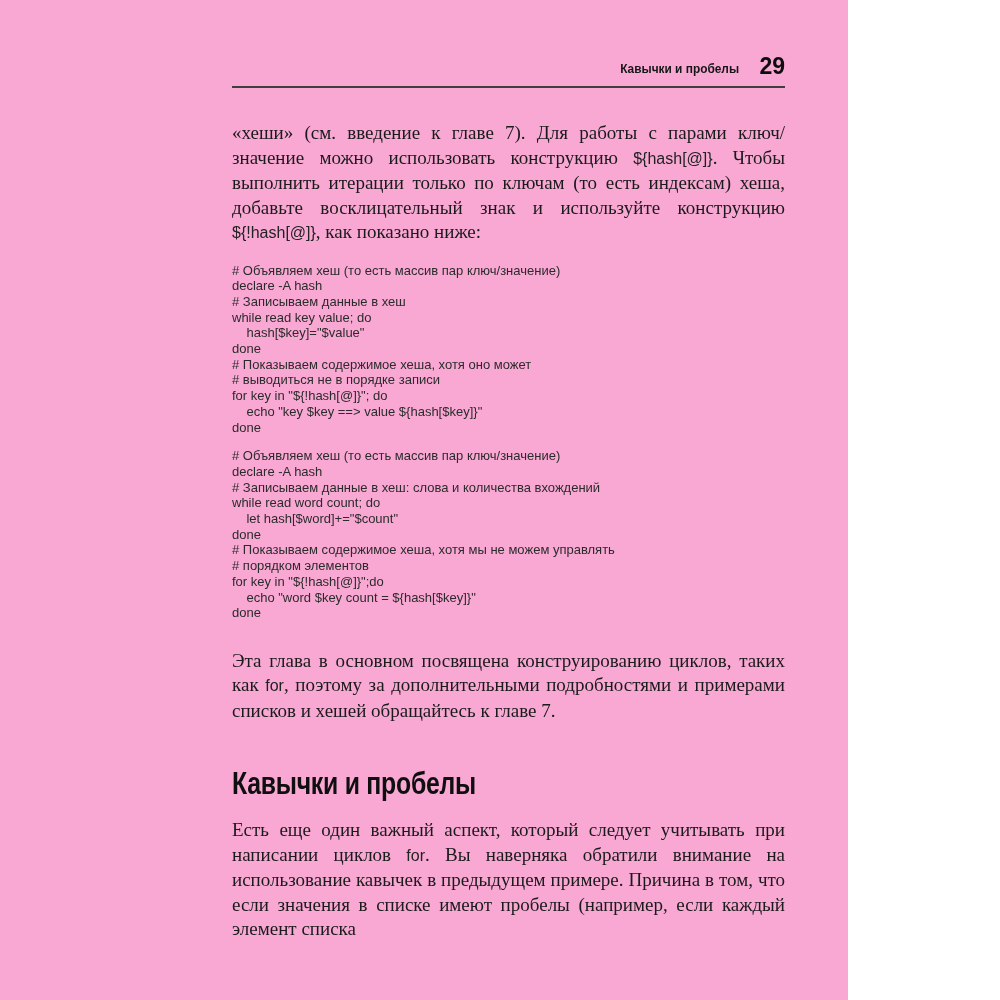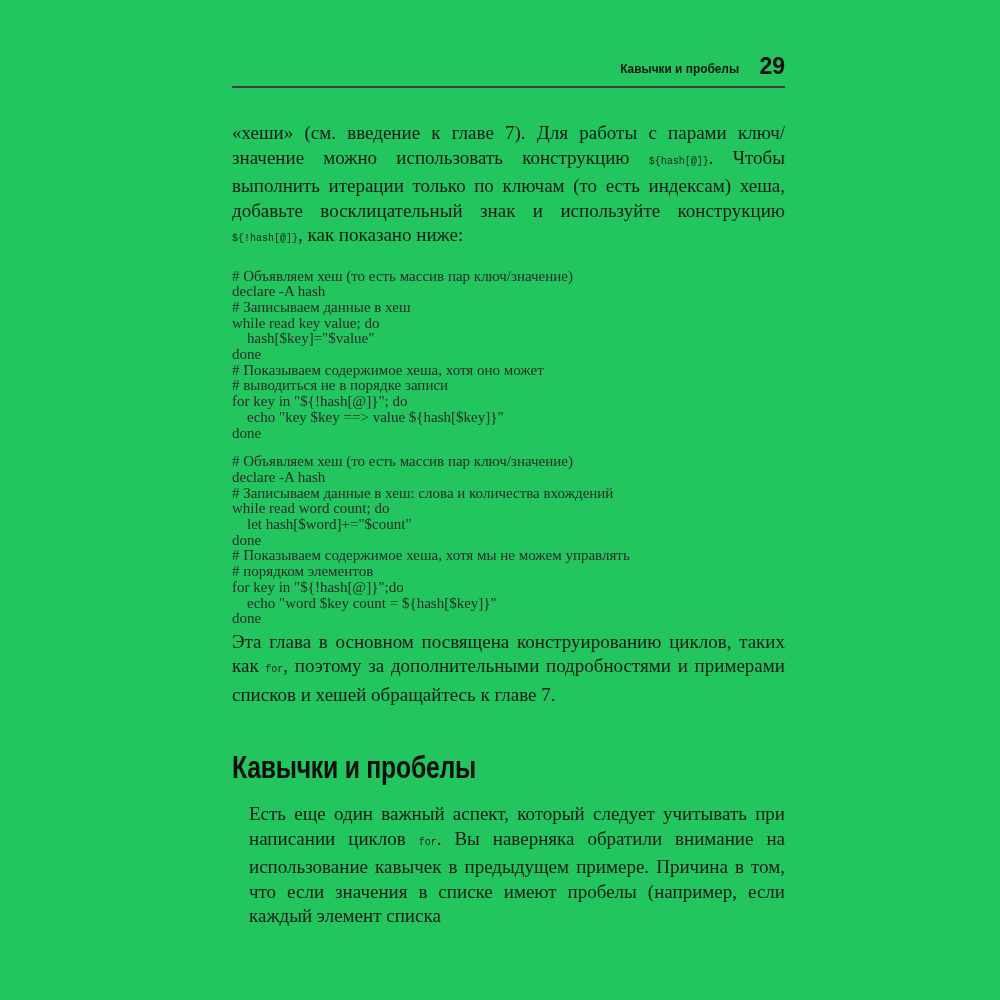--- a/index.html
+++ b/index.html
@@ -1,20 +1,20 @@
 <!DOCTYPE html>
 <html><head>
 <meta charset="utf-8">
 <style>
   html, body { margin: 0; padding: 0; background: #ffffff; }
   .page {
     position: relative;
-    width: 1000px;
+    width: 848px;
     height: 1000px;
-    background: #22c55e;
+    background: #f9a8d4;
     overflow: hidden;
     font-family: "Liberation Serif", serif;
     color: #1b1b1b;
   }
   .col {
     position: absolute;
     left: 232px;
     top: 0;
     width: 553px;
   }
@@ -47,32 +47,32 @@
   
   .body {
     margin: 0;
     font-size: 19px;
     line-height: 24.5px;
     text-align: justify;
     color: #1b1b1b;
   }
   .para-intro   { margin-top: 33px; }
   .para-lead    { margin-top: 19px; text-align: left; }
-  .para-chapter { margin-top: 3px; }
-  .para-section { margin-top: 17px; margin-left: 17px; }
+  .para-chapter { margin-top: 28px; }
+  .para-section { margin-top: 17px; }
   .inline-code {
-    font-family: Liberation Mono, monospace;
-    font-size: 10px;
+    font-family: Liberation Sans, sans-serif;
+    font-size: 16px;
     color: #222222;
   }
   
   .code {
     margin: 0;
-    font-family: Liberation Serif, serif;
-    font-size: 15px;
+    font-family: Liberation Sans, sans-serif;
+    font-size: 13px;
     line-height: 15.7px;
     color: #2b2b2b;
     white-space: pre;
   }
   .code-1 { margin-top: 17px; }
   .code-2 { margin-top: 13px; }
   
   .section-title {
     margin: 44px 0 0 0;
     font-family: "Liberation Sans", sans-serif;

